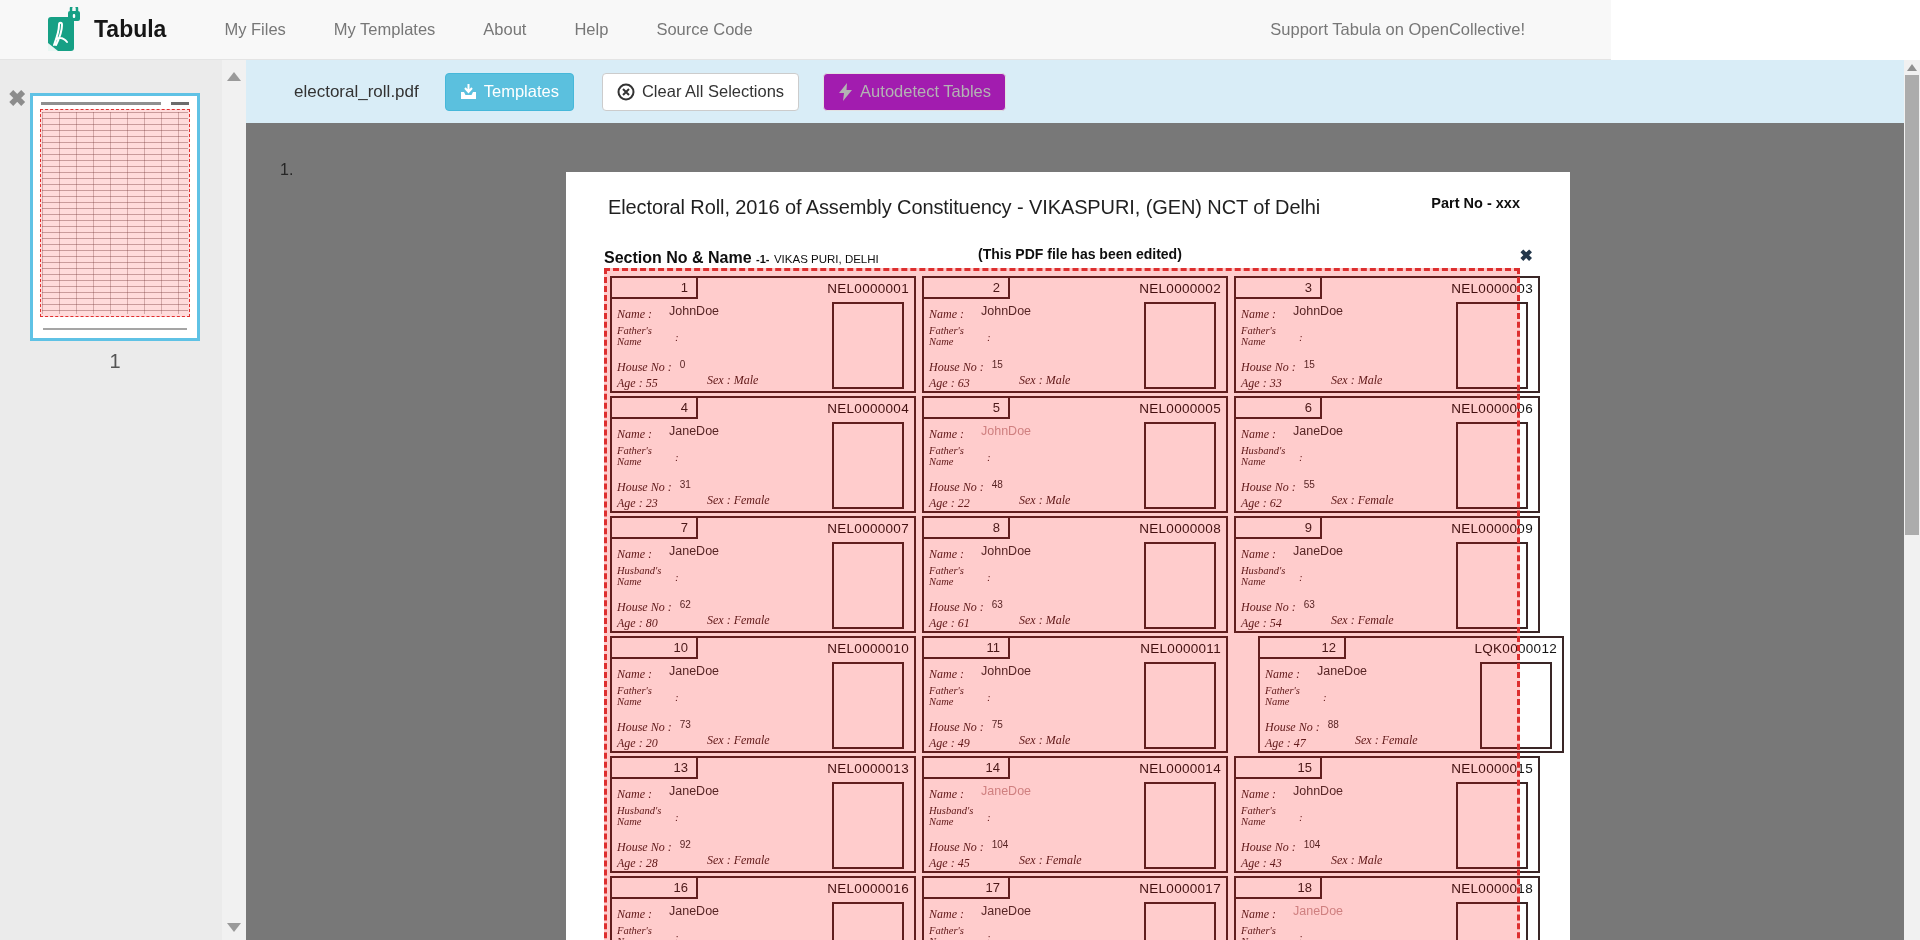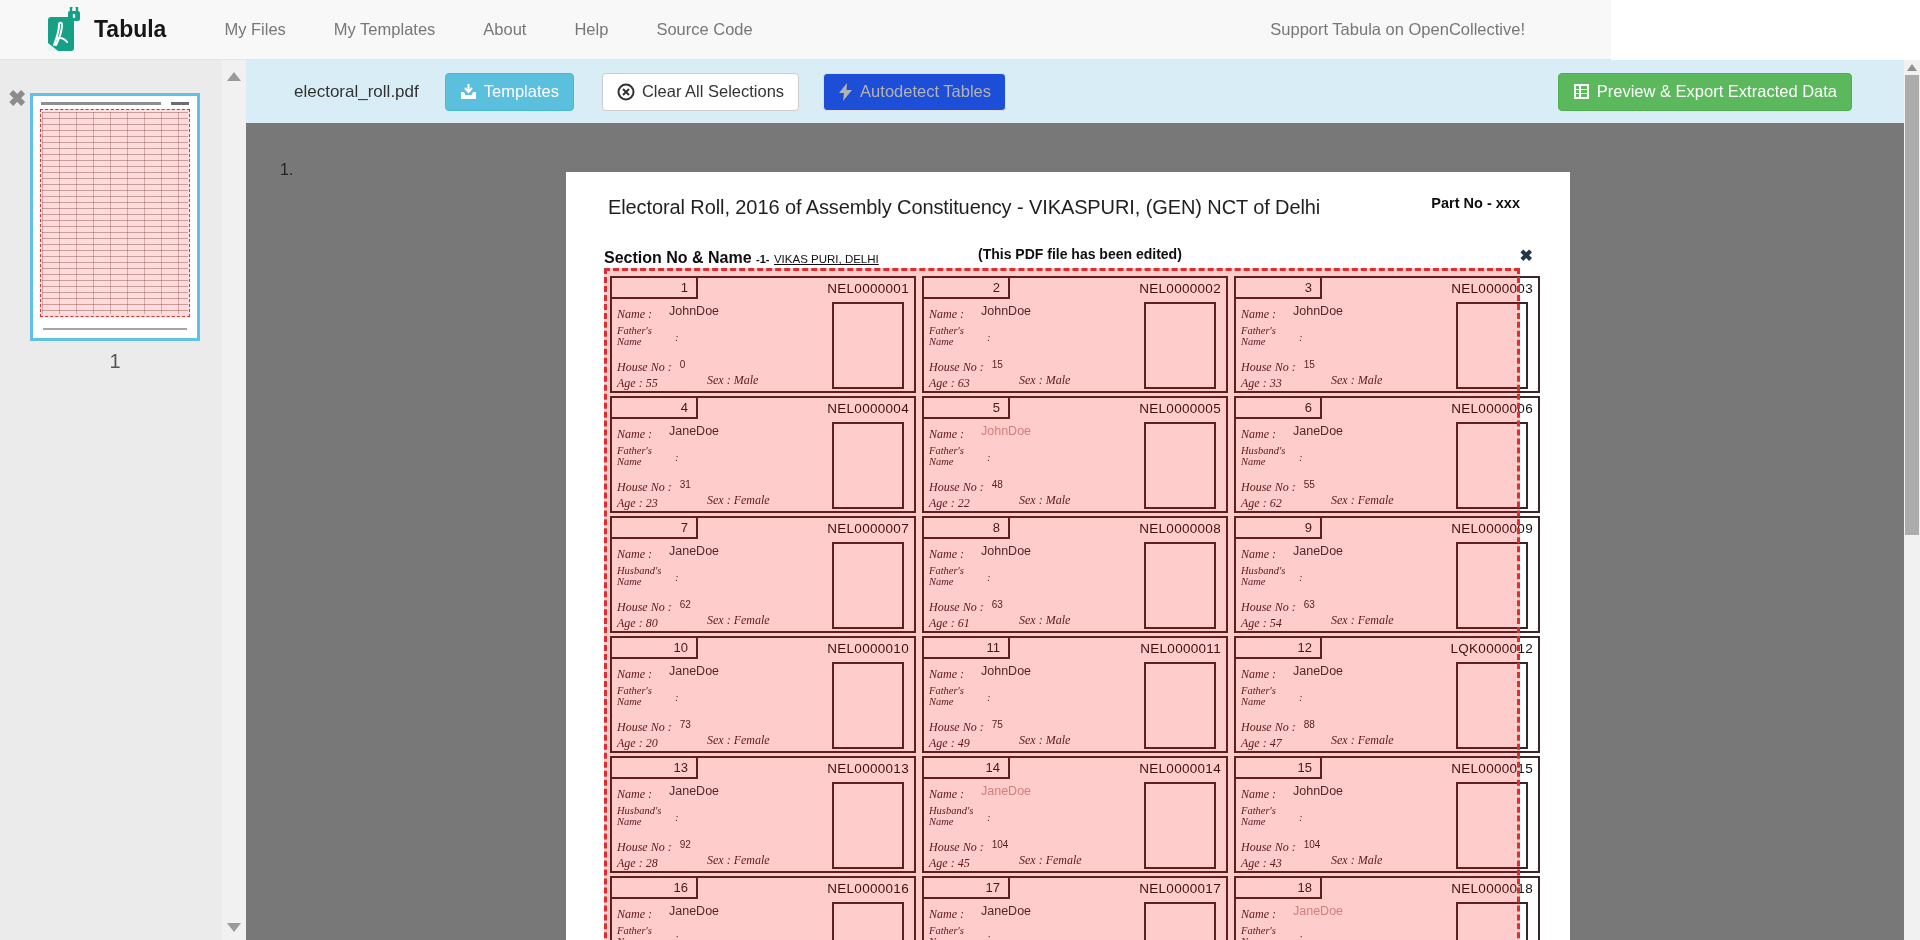--- a/index.html
+++ b/index.html
@@ -41,34 +41,34 @@
 
   
   .content{position:absolute;left:246px;top:60px;width:1658px;height:880px;}
   .toolbar{height:63px;background:#d9edf7;display:flex;align-items:center;padding-left:32px;}
   .filename{margin-left:16px;font-size:17px;color:#333;}
   .btn{height:38px;border-radius:4px;display:flex;align-items:center;font-size:16.5px;
        padding:0 14px;box-sizing:border-box;cursor:pointer;white-space:nowrap;}
   .btn svg{margin-right:7px;}
   .btn-templates{margin-left:26px;background:#5bc0de;border:1px solid #46b8da;color:#fff;}
   .btn-clear{margin-left:28px;background:#ffffff;border:1px solid #cccccc;color:#333;}
-  .btn-autodetect{margin-left:24px;background:#1d4ed8;border:1px solid #e2e2e2;color:#b3b3b3;cursor:default;justify-content:center;}
+  .btn-autodetect{margin-left:24px;background:#a21caf;border:1px solid #e2e2e2;color:#b3b3b3;cursor:default;justify-content:center;}
   .btn-export{margin-left:auto;margin-right:52px;background:#5cb85c;border:1px solid #4cae4c;color:#fff;}
 
   
   .canvas{position:relative;width:1658px;height:817px;background:#787878;overflow:hidden;}
   .page-num{position:absolute;left:34px;top:38px;font-size:16px;color:#262626;}
   .pdf-page{position:absolute;left:320px;top:49px;width:1004px;height:960px;background:#fff;}
 
   .pdf-title{position:absolute;left:42px;top:24px;font-size:20px;color:#1f1f1f;letter-spacing:-0.1px;}
   .pdf-part{position:absolute;right:50px;top:23px;font-size:14.5px;font-weight:bold;color:#0e0e0e;}
   .sectionrow{position:absolute;left:38px;top:77px;color:#0e0e0e;white-space:nowrap;}
   .section-label{font-weight:bold;font-size:16px;margin-top:30px;}
   .section-no{font-size:11px;font-weight:bold;}
-  .section-value{font-size:11.5px;text-decoration:underline;}
+  .section-value{font-size:11.5px;}
   .edited-note{position:absolute;left:412px;top:74px;font-weight:bold;font-size:14px;color:#0e0e0e;}
 
   
   .grid{position:absolute;left:44px;top:104px;width:930px;z-index:1;}
   .grid-row{position:relative;width:930px;height:120px;}
   .vcard{position:absolute;top:0;width:306px;height:117px;border:2px solid #3a2626;box-sizing:border-box;}
   .num-box{position:absolute;left:-2px;top:-2px;width:88px;height:23px;border:2px solid #3a2626;
       box-sizing:border-box;text-align:right;padding-right:8px;font-size:13px;color:#1d1d1d;line-height:19px;}
   .epic{position:absolute;right:5px;top:3px;font-size:13.5px;color:#141414;letter-spacing:0.3px;}
   .photo{position:absolute;right:10px;top:24px;width:72px;height:87px;border:2px solid #3a2626;box-sizing:border-box;}
@@ -158,32 +158,20 @@
       <span>Clear All Selections</span>
     </div>
 
     <div class="btn btn-autodetect">
       <svg width="15" height="18" viewBox="0 0 15 18">
         <path d="M9 0 L1 10 L6 10 L5 18 L14 7 L8.5 7 Z" fill="#b3b3b3"></path>
       </svg>
       <span>Autodetect Tables</span>
     </div>
 
-    <div class="btn btn-export">
-      <svg width="17" height="17" viewBox="0 0 17 17">
-        <rect x="1" y="1" width="15" height="15" fill="#fff"></rect>
-        <rect x="3" y="3" width="3" height="3" fill="#5cb85c"></rect>
-          <rect x="8" y="3" width="6" height="3" fill="#5cb85c"></rect>
-        <rect x="3" y="7" width="3" height="3" fill="#5cb85c"></rect>
-          <rect x="8" y="7" width="6" height="3" fill="#5cb85c"></rect>
-        <rect x="3" y="11" width="3" height="3" fill="#5cb85c"></rect>
-          <rect x="8" y="11" width="6" height="3" fill="#5cb85c"></rect>
-      </svg>
-      <span>Preview &amp; Export Extracted Data</span>
-    </div>
   </div>
 
   <div class="canvas">
     <div class="page-num">1.</div>
 
     <div class="pdf-page">
       <div class="pdf-title">Electoral Roll, 2016 of Assembly Constituency - VIKASPURI, (GEN) NCT of Delhi</div>
       <div class="pdf-part">Part No - xxx</div>
 
       <div class="sectionrow">
@@ -293,21 +281,21 @@
             </div>
             <div class="vcard" style="left: 312px;">
               <div class="num-box">11</div>
               <div class="epic">NEL0000011</div>
               <div class="photo"></div>
               <div class="f-name"><span class="lbl">Name :</span><span class="val">JohnDoe</span></div>
               <div class="f-rel"><span class="lbl two">Father's<br>Name</span><span class="lbl colon">:</span></div>
               <div class="f-house"><span class="lbl">House No :</span><span class="hval">75</span></div>
               <div class="f-agesex"><span class="lbl">Age : 49</span><span class="lbl sex">Sex : Male</span></div>
             </div>
-            <div class="vcard" style="left: 624px; padding-left: 12px;">
+            <div class="vcard" style="left: 648px; padding-left: 12px;">
               <div class="num-box">12</div>
               <div class="epic">LQK0000012</div>
               <div class="photo"></div>
               <div class="f-name"><span class="lbl">Name :</span><span class="val">JaneDoe</span></div>
               <div class="f-rel"><span class="lbl two">Father's<br>Name</span><span class="lbl colon">:</span></div>
               <div class="f-house"><span class="lbl">House No :</span><span class="hval">88</span></div>
               <div class="f-agesex"><span class="lbl">Age : 47</span><span class="lbl sex">Sex : Female</span></div>
             </div>
           </div>
           <div class="grid-row">

